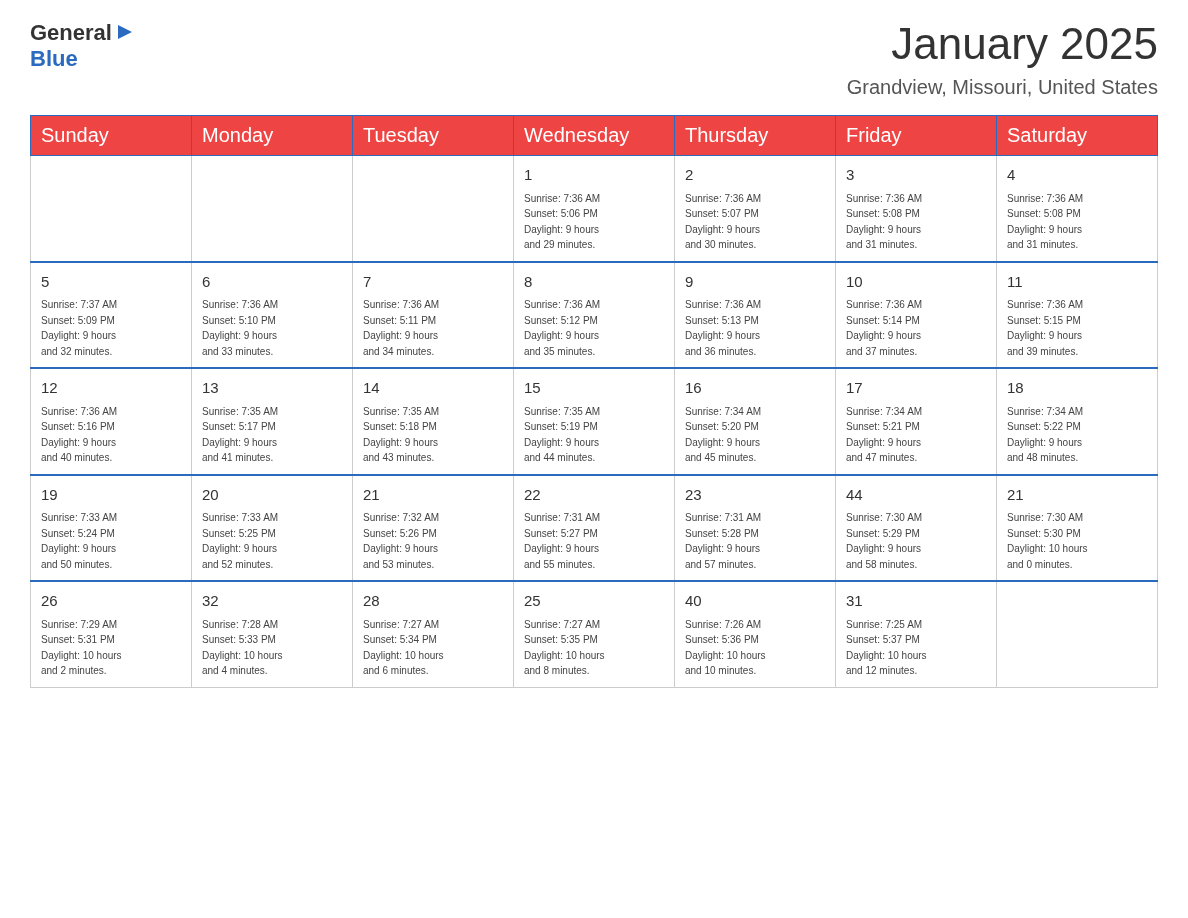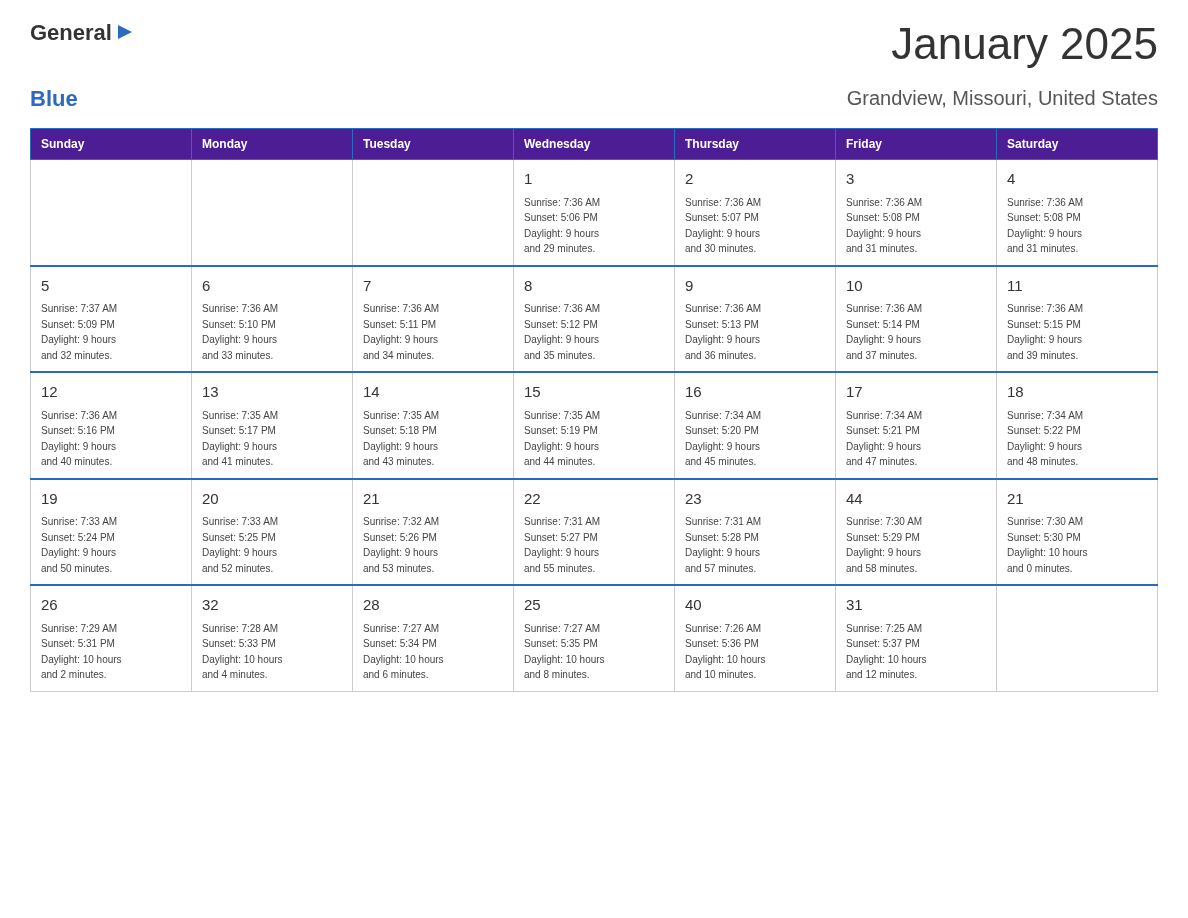--- a/index.html
+++ b/index.html
@@ -23,52 +23,51 @@
       color: #333;
     }
     .logo-text-blue {
       font-size: 22px;
       font-weight: bold;
       color: #2a6bbf;
     }
     .logo-container {
       display: flex;
       flex-direction: column;
-      gap: 40px;
     }
     .logo-row1 {
       display: flex;
       align-items: center;
     }
     .title-section {
       text-align: right;
     }
     .month-title {
       font-size: 44px;
       font-weight: normal;
       color: #333;
       line-height: 1.1;
     }
     .location-title {
       font-size: 20px;
       color: #555;
-      margin-top: 19px;
+      margin-top: 8px;
     }
     .calendar {
       width: 100%;
       border-collapse: collapse;
       border: 1px solid #aaa;
     }
     .calendar th {
-      background-color: #4c1d95;
+      background-color: #ef4444;
       color: #fff;
       padding: 8px 10px;
       text-align: left;
-      font-size: 12px;
-      font-weight: bold;
+      font-size: 20px;
+      font-weight: normal;
       border: 1px solid #2a6bbf;
     }
     .calendar td {
       vertical-align: top;
       padding: 8px 10px;
       border: 1px solid #ccc;
       width: calc(100% / 7);
       min-height: 110px;
       font-size: 13px;
       line-height: 1.5;

